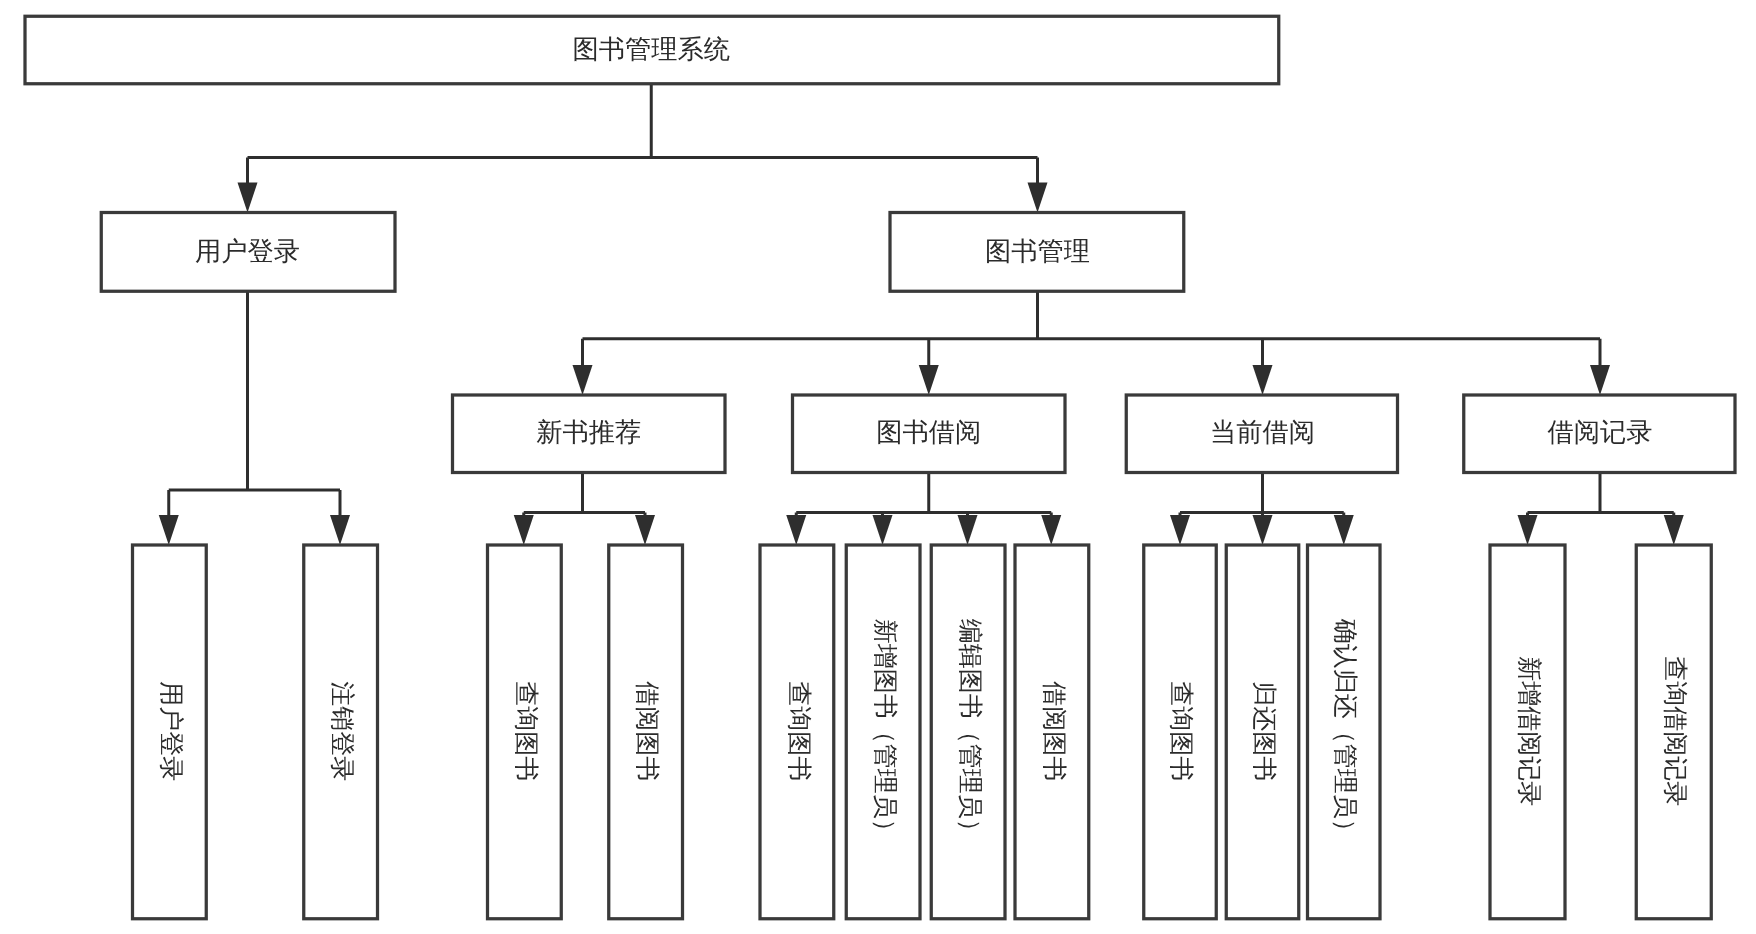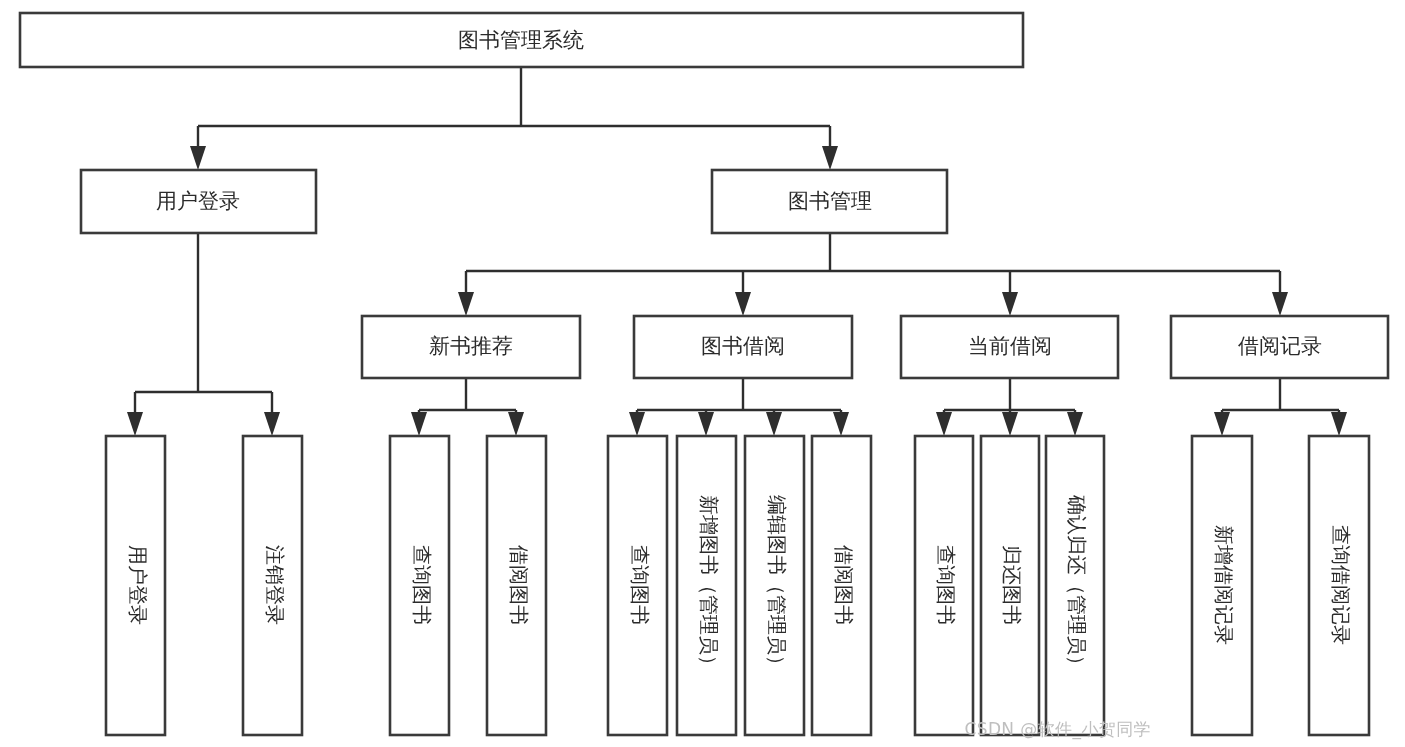--- a/index.html
+++ b/index.html
@@ -239,15 +239,14 @@
       <rect class="node-rect" x="1192" y="436" width="60" height="299"></rect>
       <text class="leaf-label" transform="translate(1222,585) rotate(90)" x="0" y="0">新增借阅记录</text>
     </g>
     <g>
       <rect class="node-rect" x="1309" y="436" width="60" height="299"></rect>
       <text class="leaf-label" transform="translate(1339,585) rotate(90)" x="0" y="0">查询借阅记录</text>
     </g>
 
   </svg>
 
-  <div class="watermark">CSDN @软件_小贺同学</div>
 
 </div>
 
 </body></html>

